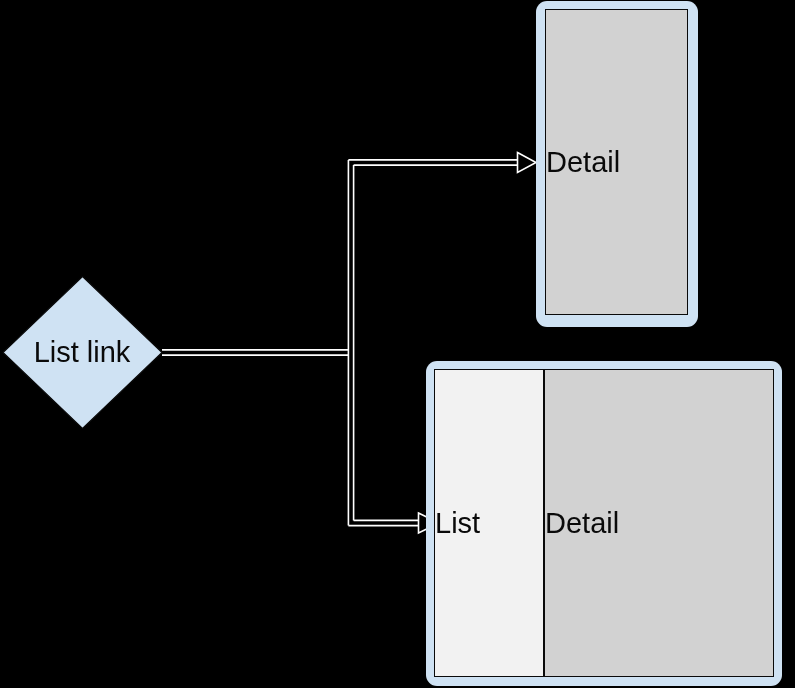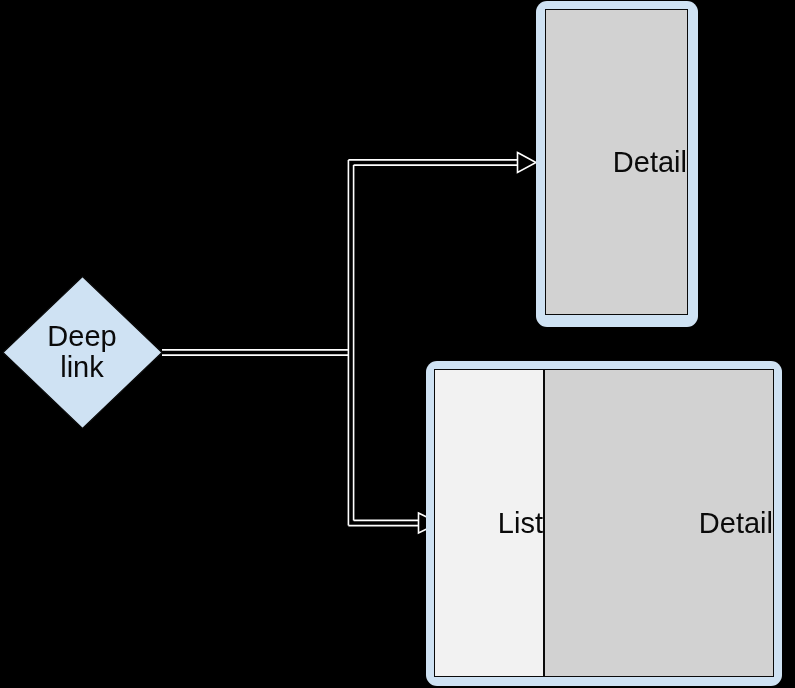--- a/index.html
+++ b/index.html
@@ -41,21 +41,21 @@
   .device.landscape{left:426px;top:361px;width:356px;height:325px;}
   .screen{
     position:absolute;
     border:1.5px solid var(--ink);
     display:flex;
     overflow:hidden;
   }
   .portrait .screen{left:9px;top:8px;right:10px;bottom:12px;background:var(--detail-gray);}
   .landscape .screen{left:8px;top:8px;right:8px;bottom:9px;background:var(--detail-gray);}
   .pane{
-    display:flex;align-items:center;justify-content:flex-end;
+    display:flex;align-items:center;justify-content:flex-start;
     font-size:29px;
   }
   .pane.full{flex:1;background:var(--detail-gray);}
   .pane.list{width:110px;flex:0 0 110px;background:var(--list-gray);border-right:2px solid var(--ink);}
   .pane.detail{flex:1;background:var(--detail-gray);}
 </style>
 </head>
 <body>
 
 <div class="canvas">
@@ -69,21 +69,21 @@
 
     <path class="conn-line" d="M348.4,159.9 H517.5 M353.6,165.1 H517.5"></path>
 
     <path class="conn-line" d="M353.6,520.4 H418.5 M348.4,525.6 H418.5"></path>
     <polygon class="conn-head" points="517.5,152.5 536,162.5 517.5,172.5"></polygon>
     <polygon class="conn-head" points="418.5,513 439,523 418.5,533"></polygon>
 
     <polygon class="diamond-shape" points="82.5,276.5 162,352.5 82.5,428.5 3,352.5"></polygon>
   </svg>
 
-  <div class="diamond-label">Deep link</div>
+  <div class="diamond-label">List link</div>
 
   <div class="device portrait">
     <div class="screen">
       <div class="pane full">
         <span>Detail</span>
       </div>
     </div>
   </div>
 
   <div class="device landscape">

